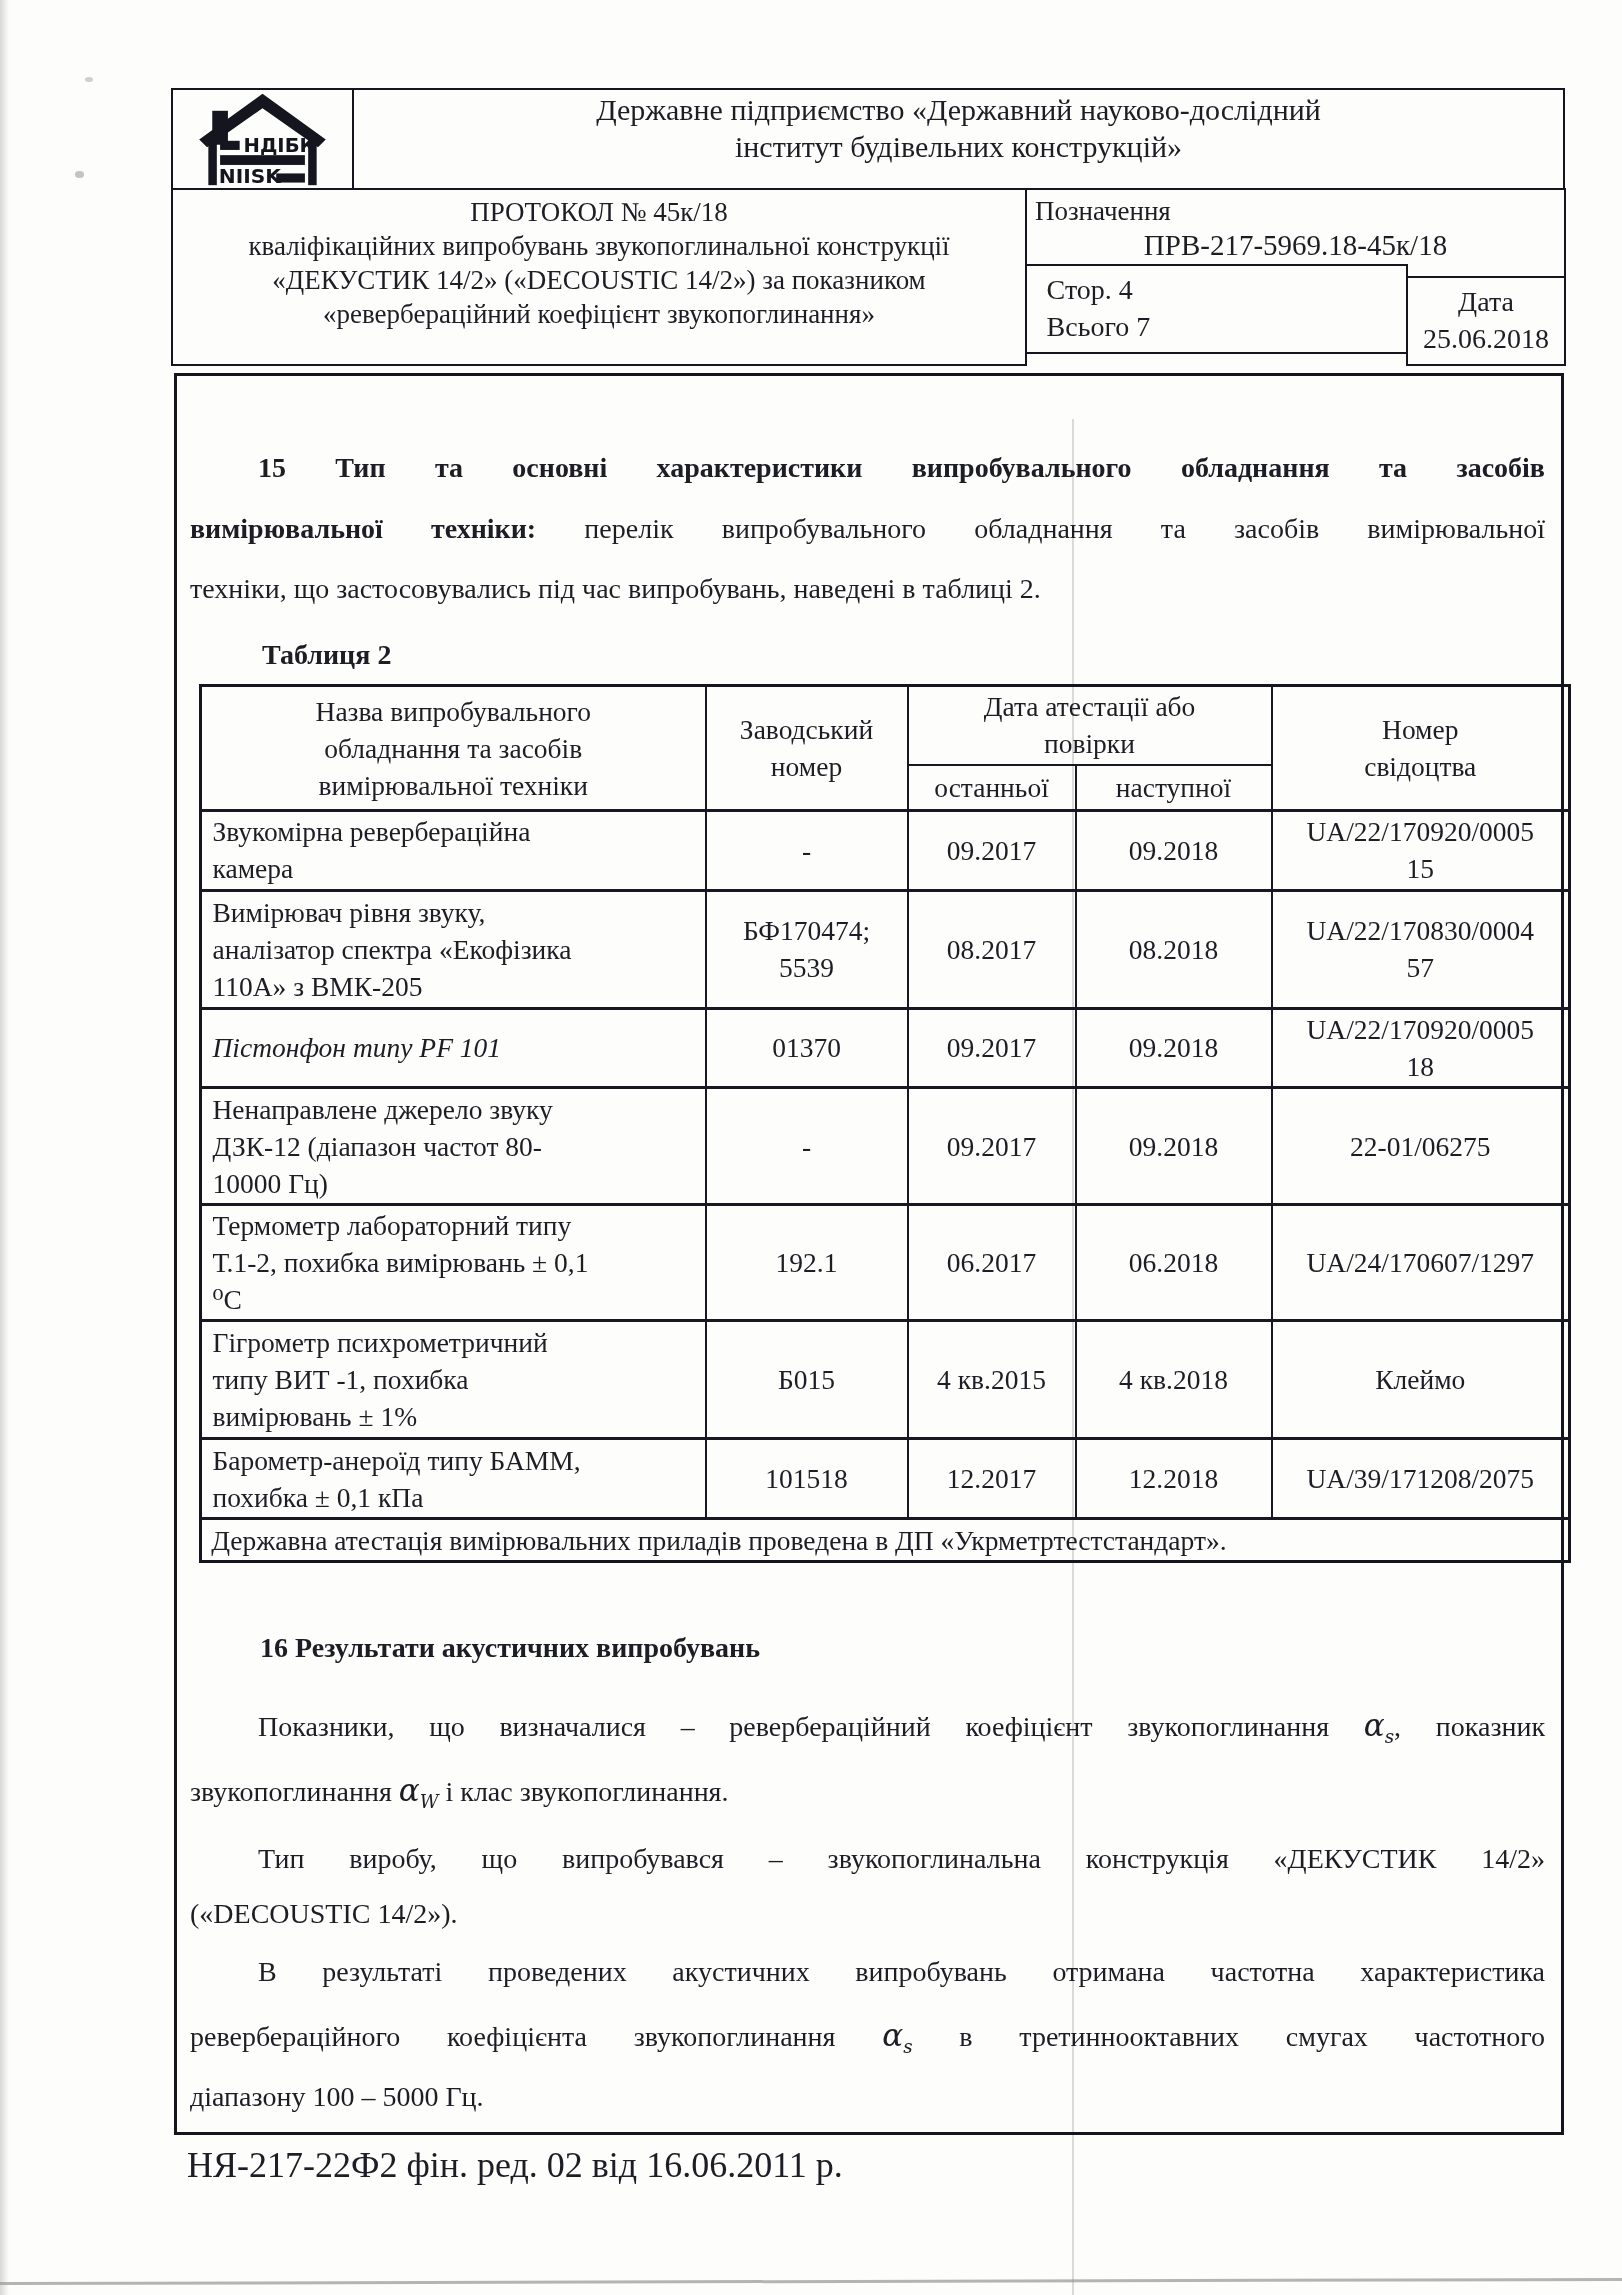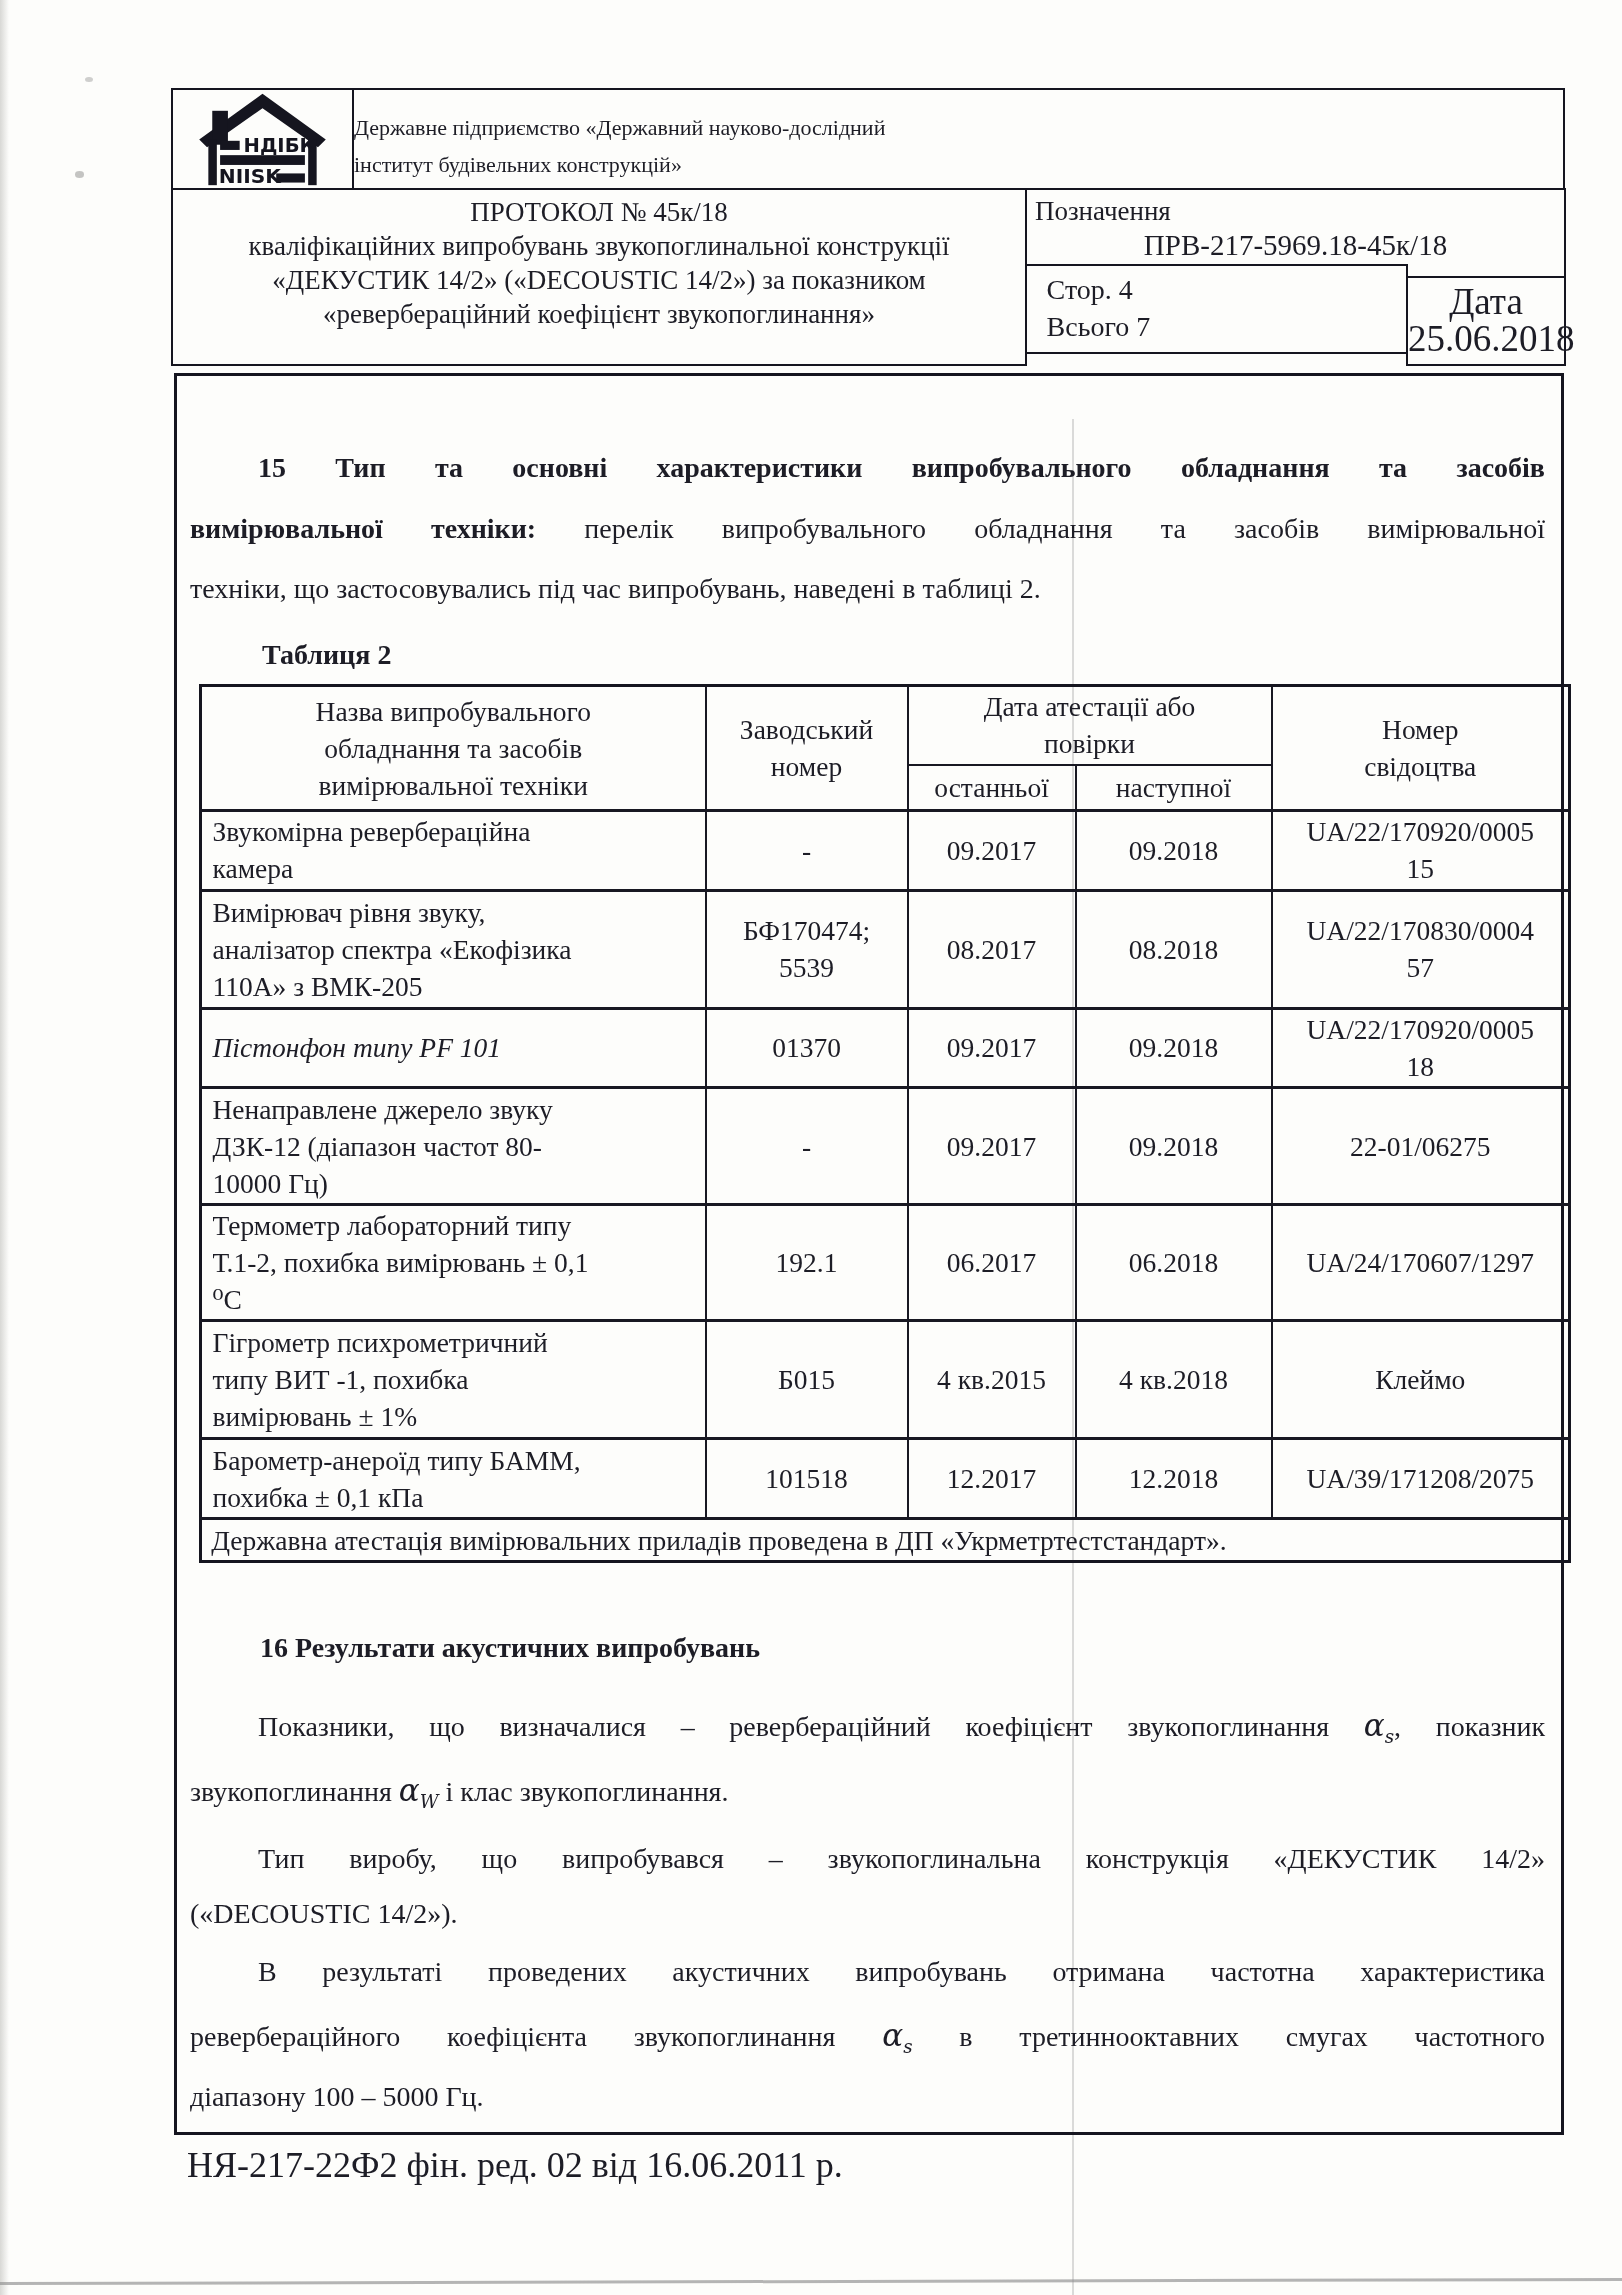--- a/index.html
+++ b/index.html
@@ -5,29 +5,29 @@
   html,body { margin:0; padding:0; background:#e9e9e7; }
   .page {
     position:relative; width:1623px; height:2295px;
     background:#fdfdfb; overflow:hidden;
     font-family:"Liberation Serif","DejaVu Serif",serif;
     color:#1d1d26;
   }
   
   .cell { position:absolute; border:2.6px solid #15151f; box-sizing:border-box; background:#fdfdfb; }
   .logo-cell { left:171px; top:88px; width:183px; height:103px; display:flex; align-items:center; justify-content:center; }
-  .title-cell { left:352px; top:88px; width:1213px; height:103px; text-align:left; font-size:22px; line-height:37px; padding-top:19px; }
+  .title-cell { left:352px; top:88px; width:1213px; height:103px; text-align:center; font-size:30px; line-height:37px; padding-top:1px; }
   .docname-cell { left:171px; top:188px; width:856px; height:178px; font-size:27px; line-height:34px; padding-top:5.2px; }
   .docname-cell .l1 { text-align:left; padding-left:9.2px; }
   .docname-cell .lc { text-align:center; }
   .desig-cell { left:1025px; top:188px; width:541px; height:90px; font-size:27px; line-height:34px; padding-top:3.9px; }
   .desig-cell .l1 { text-align:left; padding-left:7.9px; }
   .desig-cell .lc { text-align:center; font-size:29px; }
   .pages-cell { left:1025px; top:264px; width:383px; height:90px; font-size:28px; line-height:37px; padding-top:5.2px; padding-left:19.6px; box-sizing:border-box; }
-  .date-cell { left:1406px; top:276px; width:160px; height:90px; font-size:37px; line-height:37px; padding-top:5.2px; text-align:center; }
+  .date-cell { left:1406px; top:276px; width:160px; height:90px; font-size:28px; line-height:37px; padding-top:5.2px; text-align:center; }
   
   .content-box { position:absolute; left:174px; top:373px; width:1390px; height:1762px; border:3.3px solid #15151f; box-sizing:border-box; background:transparent; }
   
   .pline { position:absolute; left:190px; width:1355px; font-size:28px; }
   .tj { text-align:justify; text-align-last:justify; white-space:nowrap0; }
   .tl { text-align:left; }
   .ind { padding-left:68px; box-sizing:border-box; }
   .b { font-weight:bold; }
   .greek { font-family:"DejaVu Serif",serif; font-style:italic; font-size:31px; }
   .greek sub { font-size:18.3px; font-style:italic; }

